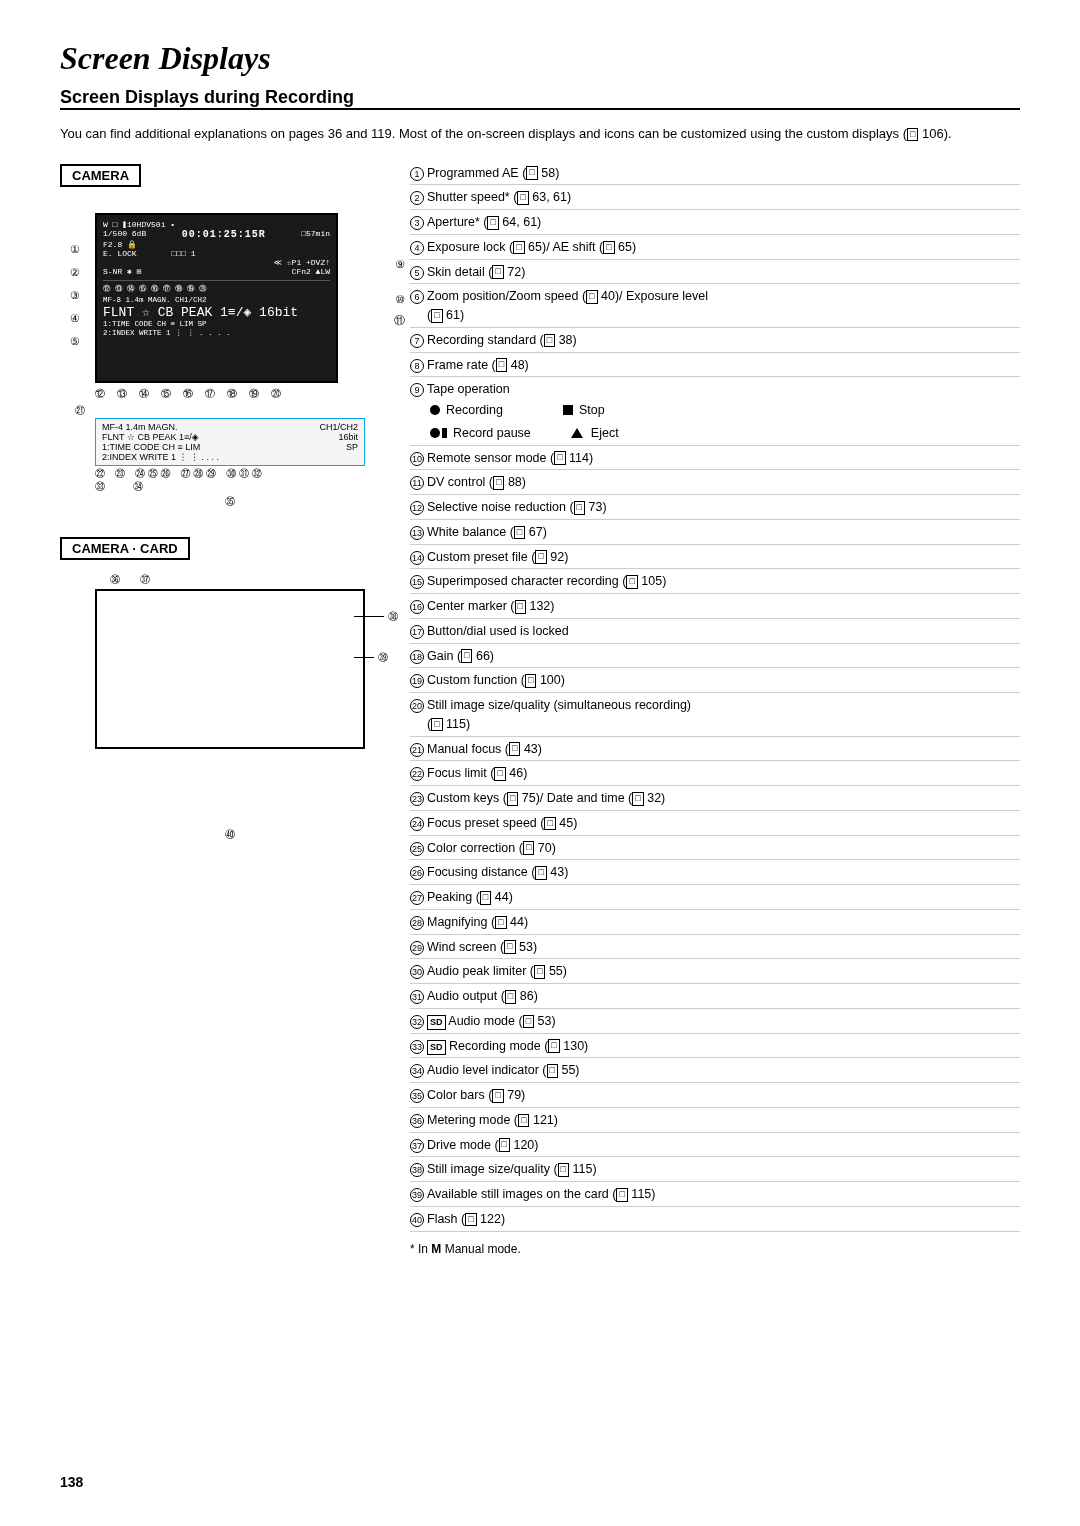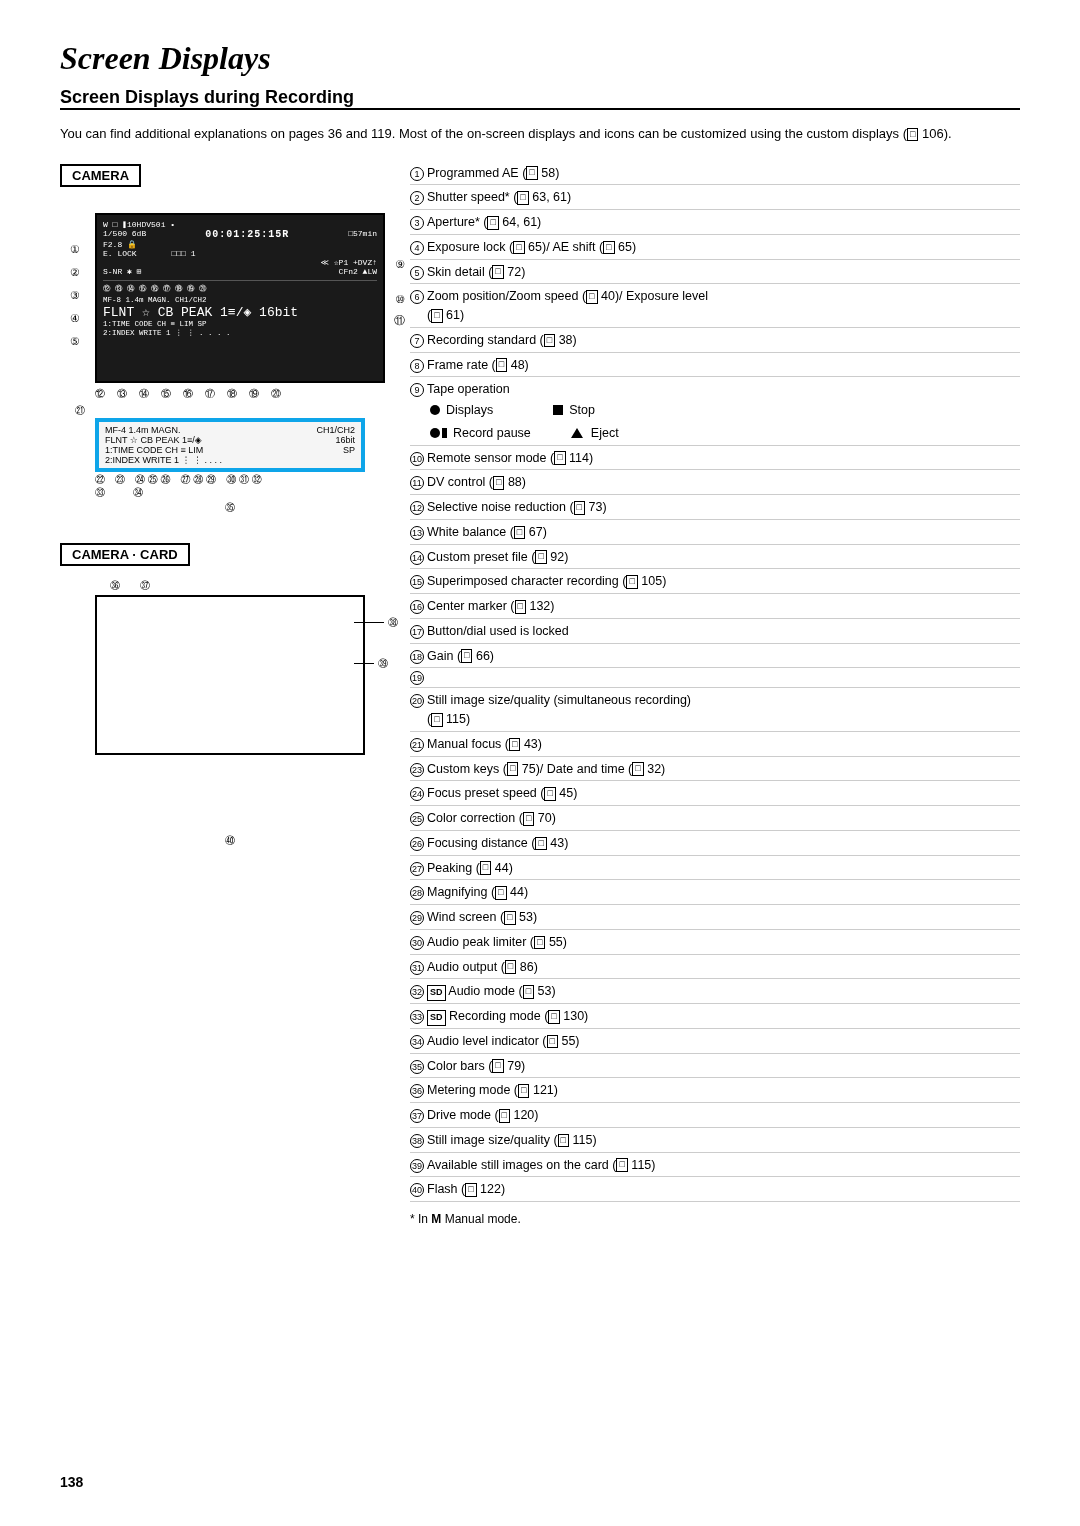--- a/index.html
+++ b/index.html
@@ -54,21 +54,21 @@
     }
     
     .camera-screen {
       border: 2px solid #000;
       background: #1a1a1a;
       color: #fff;
       font-family: 'Courier New', monospace;
       font-size: 9px;
       padding: 5px 6px;
       position: relative;
-      width: 290px;
+      width: 243px;
       height: 170px;
       margin-left: 30px;
       margin-bottom: 4px;
     }
     .list-item {
       display: flex;
       align-items: baseline;
       margin-bottom: 3px;
       font-size: 12.5px;
       line-height: 1.5;
@@ -249,21 +249,21 @@
         <span>⑮</span>
         <span>⑯</span>
         <span>⑰</span>
         <span>⑱</span>
         <span>⑲</span>
         <span>⑳</span>
       </div>
 
       <div style="margin-left:5px; margin-top:4px; font-size:10px;">㉑</div>
 
-      <div style="margin-left:25px; margin-top:2px; font-size:9px; border:4px solid #0ea5e9; padding:3px 6px; width:270px; background:#f5f5f5;">
+      <div style="margin-left:25px; margin-top:2px; font-size:9px; border:1px solid #0ea5e9; padding:3px 6px; width:270px; background:#f5f5f5;">
         <div style="display:flex; justify-content:space-between;">
           <span>MF-4  1.4m  MAGN.</span>
           <span>CH1/CH2</span>
         </div>
         <div style="display:flex; justify-content:space-between;">
           <span>FLNT ☆ CB PEAK 1≡/◈</span>
           <span>16bit</span>
         </div>
         <div style="display:flex; justify-content:space-between;">
           <span>1:TIME CODE  CH ≡ LIM</span>
@@ -361,21 +361,21 @@
 
     <div class="list-item" style="flex-direction:column; align-items:flex-start;">
       <div style="display:flex; align-items:baseline;">
         <span class="circle-num">9</span>
         <span class="list-text">Tape operation</span>
       </div>
 
       <div style="display:flex; gap:60px; margin-left:20px; margin-top:2px;">
         <div style="display:flex; align-items:center; gap:6px;">
           <div class="dot-circle"></div>
-          <span>Displays</span>
+          <span>Recording</span>
         </div>
         <div style="display:flex; align-items:center; gap:6px;">
           <div class="dot-square"></div>
           <span>Stop</span>
         </div>
       </div>
 
       <div style="display:flex; gap:30px; margin-left:20px; margin-top:4px;">
         <div style="display:flex; align-items:center; gap:6px;">
           <div class="dot-pause">
@@ -422,30 +422,35 @@
     <div class="list-item">
       <span class="circle-num">17</span>
       <span class="list-text">Button/dial used is locked</span>
     </div>
     <div class="list-item">
       <span class="circle-num">18</span>
       <span class="list-text">Gain (<span class="ref-box">□</span> 66)</span>
     </div>
     <div class="list-item">
       <span class="circle-num">19</span>
+      <span class="list-text">Custom function (<span class="ref-box">□</span> 100)</span>
     </div>
     <div class="list-item">
       <span class="circle-num">20</span>
       <span class="list-text">Still image size/quality (simultaneous recording)<br>(<span class="ref-box">□</span> 115)</span>
     </div>
     <div class="list-item">
       <span class="circle-num">21</span>
       <span class="list-text">Manual focus (<span class="ref-box">□</span> 43)</span>
     </div>
     <div class="list-item">
+      <span class="circle-num">22</span>
+      <span class="list-text">Focus limit (<span class="ref-box">□</span> 46)</span>
+    </div>
+    <div class="list-item">
       <span class="circle-num">23</span>
       <span class="list-text">Custom keys (<span class="ref-box">□</span> 75)/ Date and time (<span class="ref-box">□</span> 32)</span>
     </div>
     <div class="list-item">
       <span class="circle-num">24</span>
       <span class="list-text">Focus preset speed (<span class="ref-box">□</span> 45)</span>
     </div>
     <div class="list-item">
       <span class="circle-num">25</span>
       <span class="list-text">Color correction (<span class="ref-box">□</span> 70)</span>

